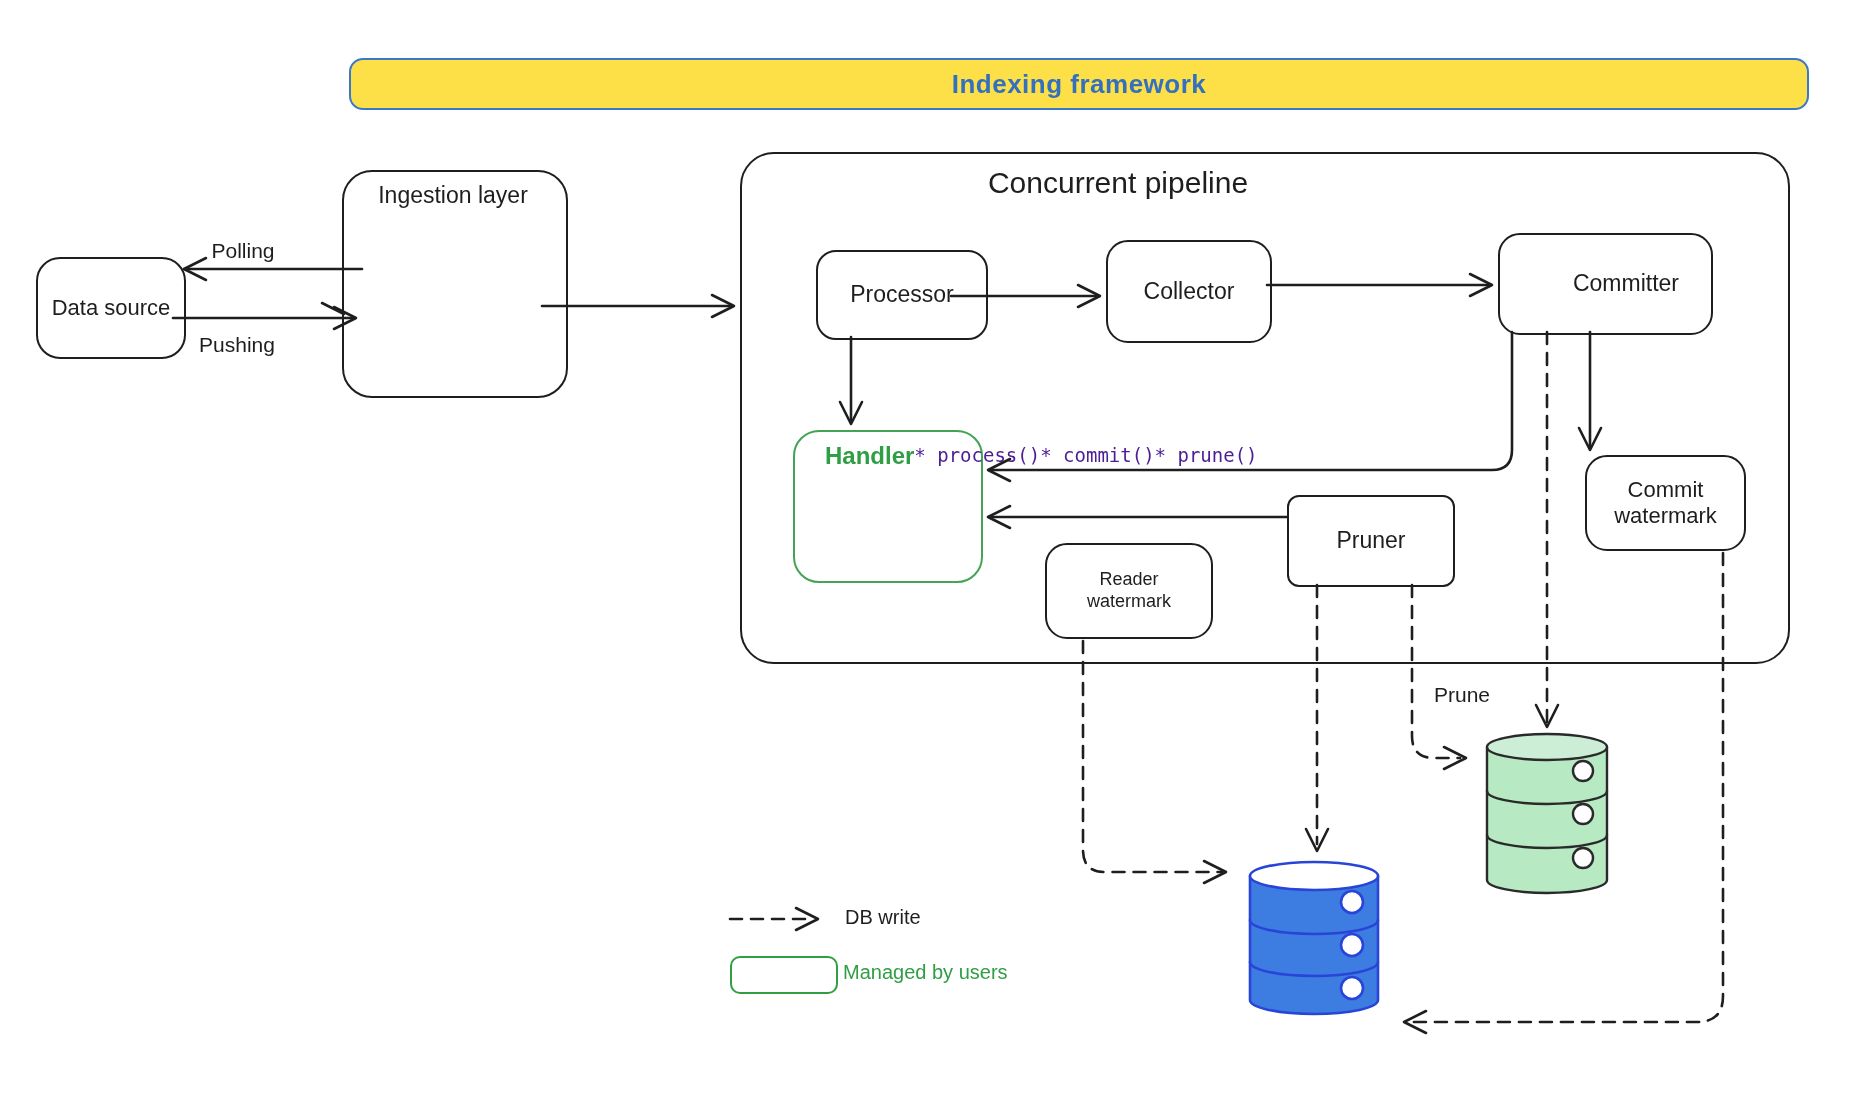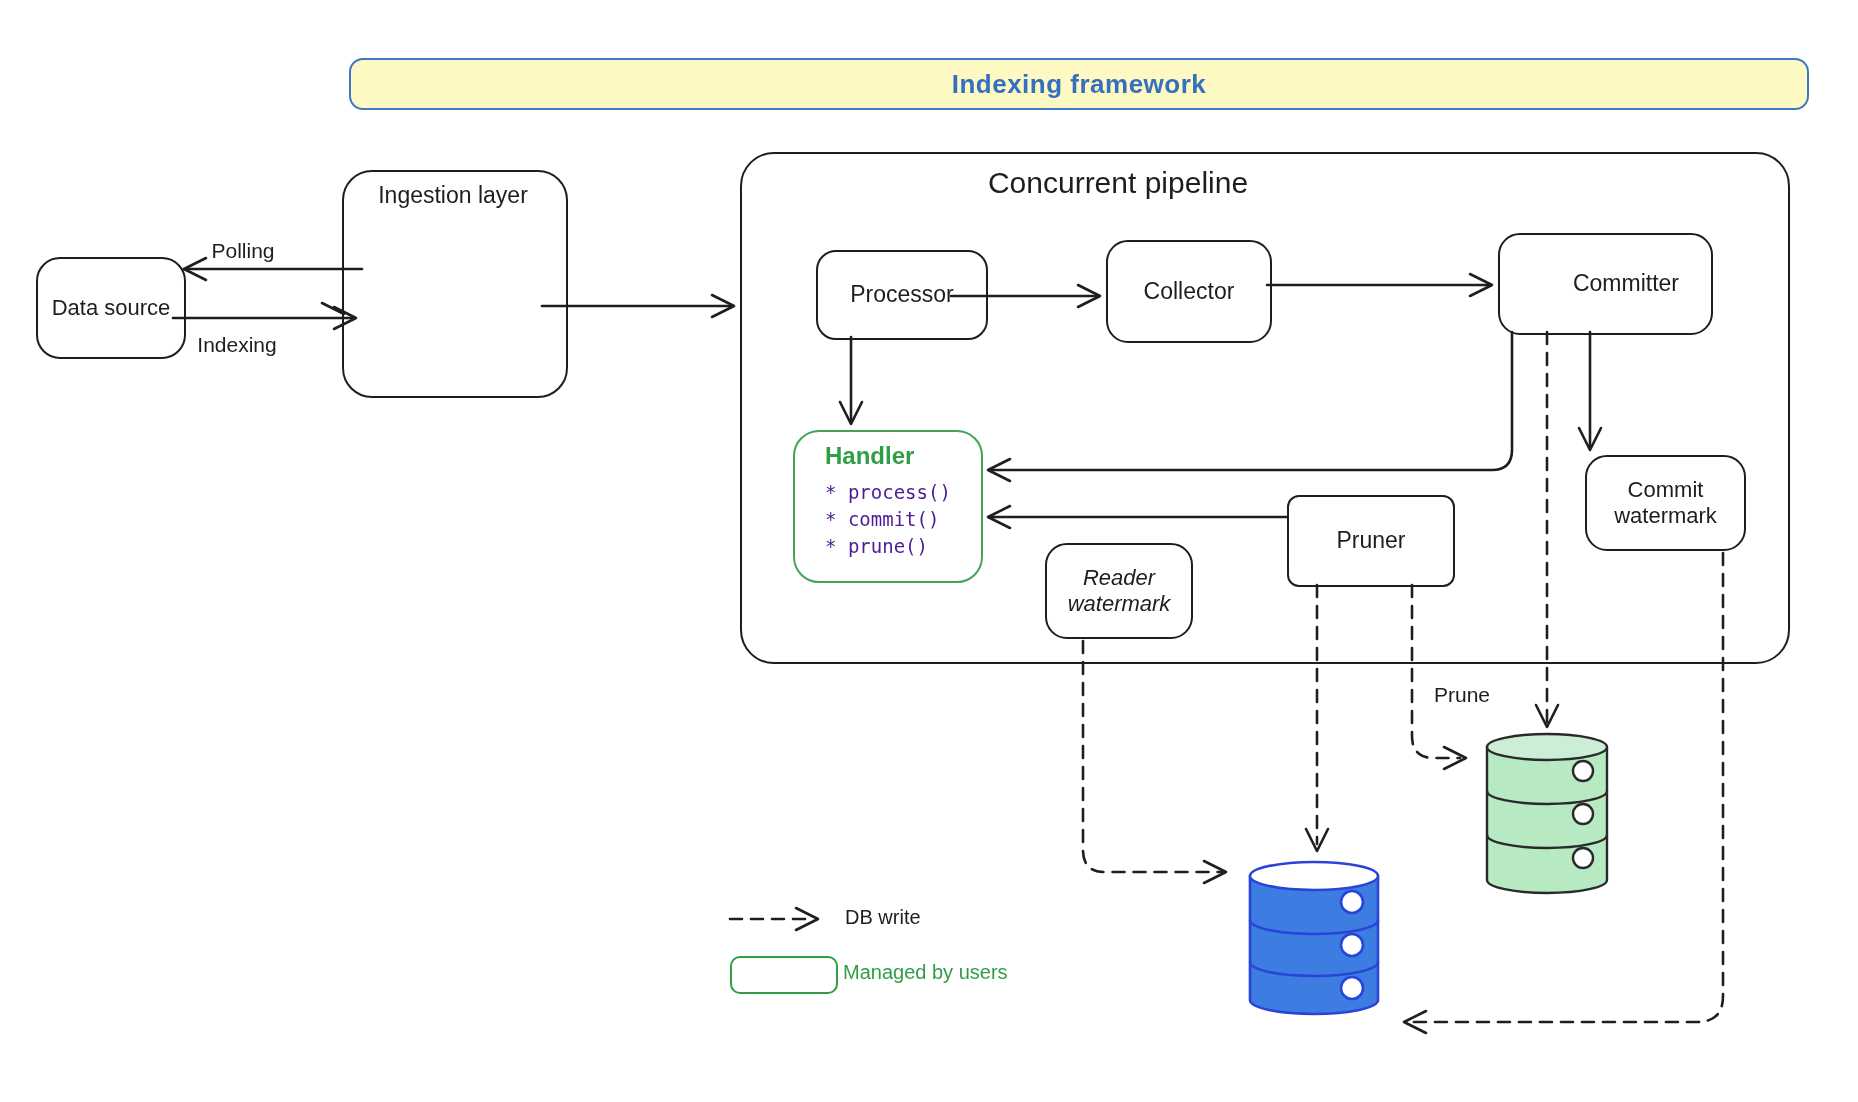--- a/index.html
+++ b/index.html
@@ -8,33 +8,33 @@
   .stage{position:absolute;inset:0;}
   .layer{position:absolute;inset:0;}
   .boxes{z-index:1;}
   .wires{z-index:2;pointer-events:none;}
   .labels{z-index:3;}
 
   .box{position:absolute;border:2.6px solid #1e1e1e;border-radius:20px;background:#fff;
        display:flex;align-items:center;justify-content:center;text-align:center;
        font-size:23px;line-height:1.2;}
   .banner{position:absolute;left:349px;top:58px;width:1456px;height:48px;
-       border:2.6px solid #3b79c8;border-radius:14px;background:#fef9c3;
+       border:2.6px solid #3b79c8;border-radius:14px;background:#fde047;
        display:flex;align-items:center;justify-content:center;
        color:#3370c0;font-size:26px;font-weight:600;letter-spacing:.5px;}
   .pipeline{left:740px;top:152px;width:1046px;height:508px;border-radius:34px;
        align-items:flex-start;justify-content:flex-start;}
   .ingestion{left:342px;top:170px;width:222px;height:224px;border-radius:30px;
        align-items:flex-start;justify-content:center;}
   .frame-title{position:absolute;font-size:23px;white-space:nowrap;transform:translateX(-50%);}
   .pipe-title{position:absolute;left:1118px;top:166px;transform:translateX(-50%);
        font-size:30px;font-weight:500;white-space:nowrap;z-index:3;}
 
   .handler{left:793px;top:430px;width:190px;height:153px;border-radius:26px;
-       border-color:#43a453;flex-direction:column;align-items:flex-start;
+       border-color:#43a453;flex-direction:row;align-items:flex-start;
        justify-content:flex-start;padding:10px 0 0 30px;box-sizing:border-box;text-align:left;}
   .handler .h-title{color:#2f9e44;font-size:24px;font-weight:600;margin-bottom:8px;}
   .handler .h-item{color:#4c1d95;font-family:"DejaVu Sans Mono", monospace;
        font-size:19px;line-height:27px;white-space:nowrap;}
 
   .elabel{position:absolute;transform:translateX(-50%);text-align:center;
        font-size:21px;line-height:33px;white-space:nowrap;z-index:3;}
   .elabel.bg{background:#fff;padding:0 4px;}
   .mono{font-family:"DejaVu Sans Mono", monospace;font-size:21px;line-height:33px;}
   .dblabel{position:absolute;transform:translateX(-50%);text-align:center;
@@ -80,21 +80,21 @@
       <div class="h-title">Handler</div>
       <div class="h-item">* process()</div>
       <div class="h-item">* commit()</div>
       <div class="h-item">* prune()</div>
     </div>
 
     <div class="box" style="left:1287px;top:495px;width:164px;height:88px;border-radius:12px;">
       <span>Pruner</span>
     </div>
 
-    <div class="box" style="left:1045px;top:543px;width:148px;height:96px;border-radius:22px;font-size:22px;padding:0 18px;box-sizing:border-box;font-style:italic;">
+    <div class="box" style="left:1045px;top:543px;width:168px;height:96px;border-radius:22px;font-size:18px;padding:0 18px;box-sizing:border-box;">
       <span>Reader watermark</span>
     </div>
 
     <div class="box" style="left:1585px;top:455px;width:161px;height:96px;border-radius:22px;font-size:22px;padding:0 16px;box-sizing:border-box;">
       <span>Commit watermark</span>
     </div>
 
     <div class="legend-box"></div>
   </div>
 
@@ -172,21 +172,21 @@
       <path d="M1487,835 A60,13 0 0 0 1607,835" fill="none"></path>
       <ellipse cx="1547" cy="747" rx="60" ry="13" fill="#cdeed6"></ellipse>
       <circle cx="1583" cy="771" r="10" fill="#ffffff"></circle>
       <circle cx="1583" cy="814" r="10" fill="#ffffff"></circle>
       <circle cx="1583" cy="858" r="10" fill="#ffffff"></circle>
     </g>
   </svg>
 
   <div class="layer labels">
     <div class="elabel" style="left:243px;top:234px;">Polling</div>
-    <div class="elabel" style="left:237px;top:328px;">Indexing</div>
+    <div class="elabel" style="left:237px;top:328px;">Pushing</div>
 
     <div class="elabel" style="left:638px;top:273px;">
       <div></div>
       <div></div>
     </div>
 
     <div class="elabel" style="left:1030px;top:263px;">
       <div></div>
       <div></div>
     </div>

